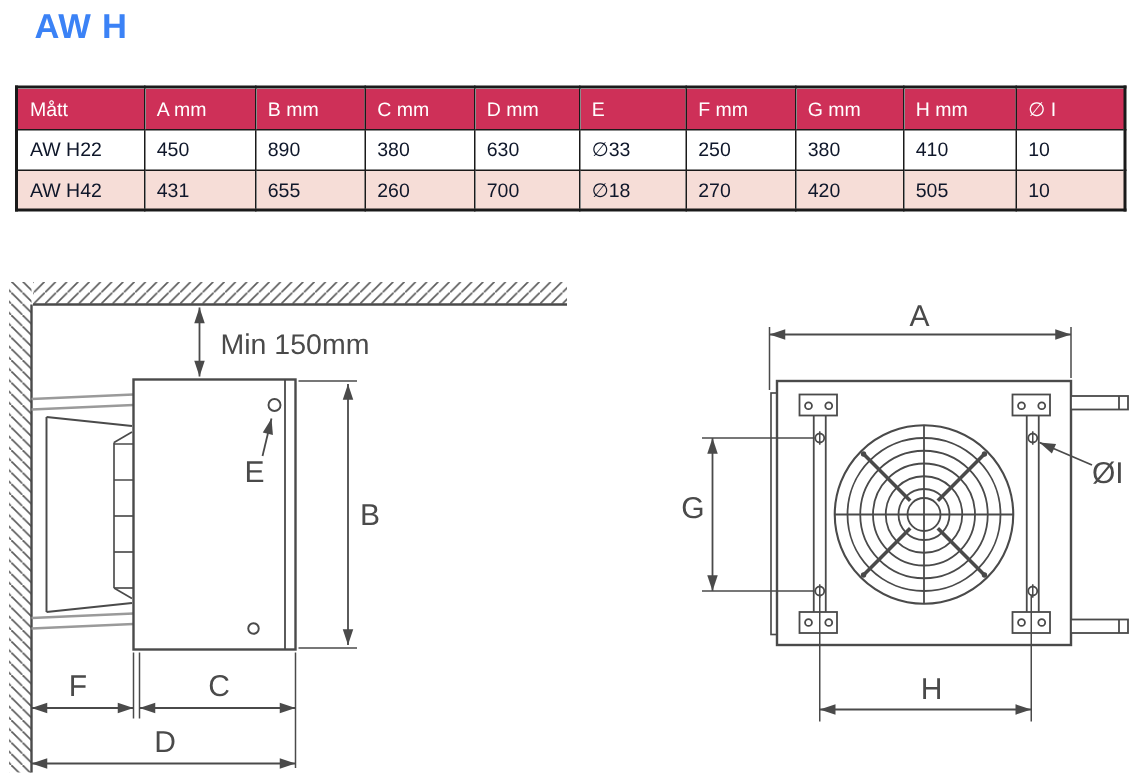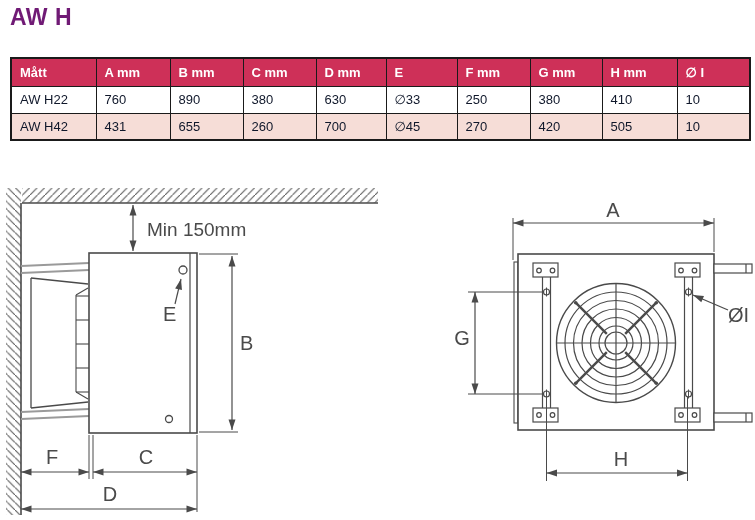--- a/index.html
+++ b/index.html
@@ -1,36 +1,36 @@
 <!DOCTYPE html>
 <html style="--header-bg: #ce3058; --header-fg: #ffffff; --alt-bg: #f6ddd7; --tbl-border: #1a1a1a; --stroke: #4a4a4a;"><head>
 <meta charset="utf-8">
 <style>
   html,body { margin:0; padding:0; background:#ffffff; }
   .page {
     position:relative; width:755px; height:520px; background:#fff;
     font-family:"Liberation Sans", sans-serif; overflow:hidden;
   }
   .title {
-    position:absolute; left:10px; top:4px;
-    font-size:23px; font-weight:700; color:#701a75; letter-spacing:0.5px;
+    position:absolute; left:23px; top:4px;
+    font-size:23px; font-weight:700; color:#3b82f6; letter-spacing:0.5px;
   }
   table.dim-table {
     position:absolute; left:10px; top:57px; width:739px;
     border-collapse:collapse; table-layout:fixed;
     border:2px solid var(--tbl-border,#1a1a1a);
   }
   table.dim-table th, table.dim-table td {
     border:1px solid var(--tbl-border,#1a1a1a);
     box-sizing:border-box; text-align:left; padding:0 0 0 8px;
     font-size:13px; white-space:nowrap; overflow:hidden;
   }
   table.dim-table th {
     background:var(--header-bg,#ce3058); color:var(--header-fg,#fff);
-    font-weight:700; height:28px;
+    font-weight:400; height:28px;
   }
   table.dim-table td { height:27px; color:#0f172a; font-weight:400; }
   table.dim-table tbody tr:nth-child(2) { background:var(--alt-bg,#f6ddd7);margin-top:44px; }
   th:nth-child(1){width:85px} th:nth-child(2){width:74px} th:nth-child(3){width:73px}
   th:nth-child(4){width:73px} th:nth-child(5){width:70px} th:nth-child(6){width:71px}
   th:nth-child(7){width:73px} th:nth-child(8){width:72px} th:nth-child(9){width:75px}
   th:nth-child(10){width:73px}
   svg.drawings { position:absolute; left:0; top:185px; }
   svg.drawings text {
     font-family:"Liberation Sans", sans-serif;
@@ -57,37 +57,37 @@
           <th>E</th>
           <th>F mm</th>
           <th>G mm</th>
           <th>H mm</th>
           <th>∅ I</th>
         </tr>
     </thead>
     <tbody>
         <tr>
           <td>AW H22</td>
-          <td>760</td>
+          <td>450</td>
           <td>890</td>
           <td>380</td>
           <td>630</td>
           <td>∅33</td>
           <td>250</td>
           <td>380</td>
           <td>410</td>
           <td>10</td>
         </tr>
         <tr>
           <td>AW H42</td>
           <td>431</td>
           <td>655</td>
           <td>260</td>
           <td>700</td>
-          <td>∅45</td>
+          <td>∅18</td>
           <td>270</td>
           <td>420</td>
           <td>505</td>
           <td>10</td>
         </tr>
       </tbody>
   </table>
 
   <svg class="drawings" width="755" height="335" viewBox="0 185 755 335">
     <defs>

